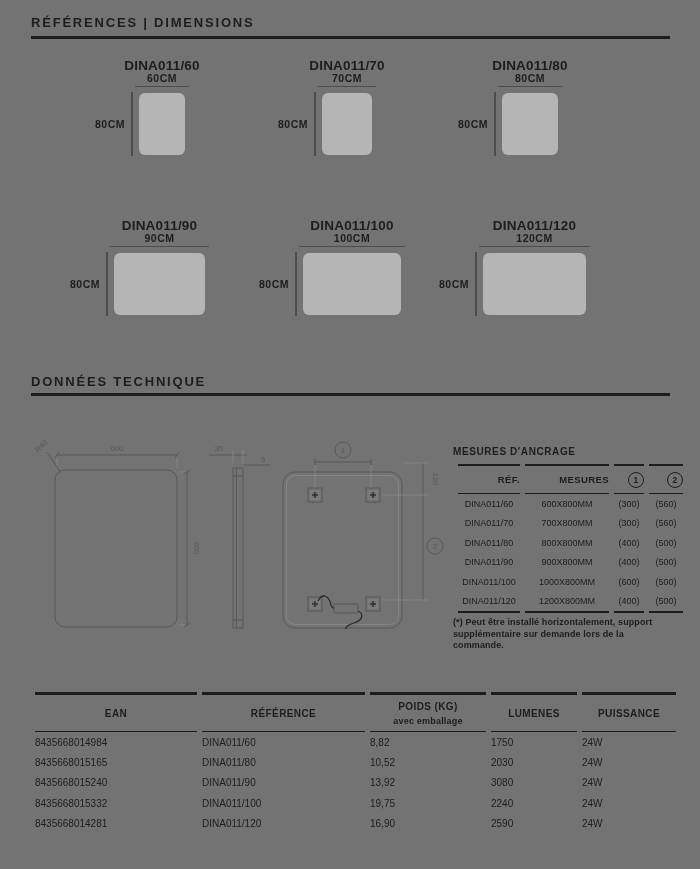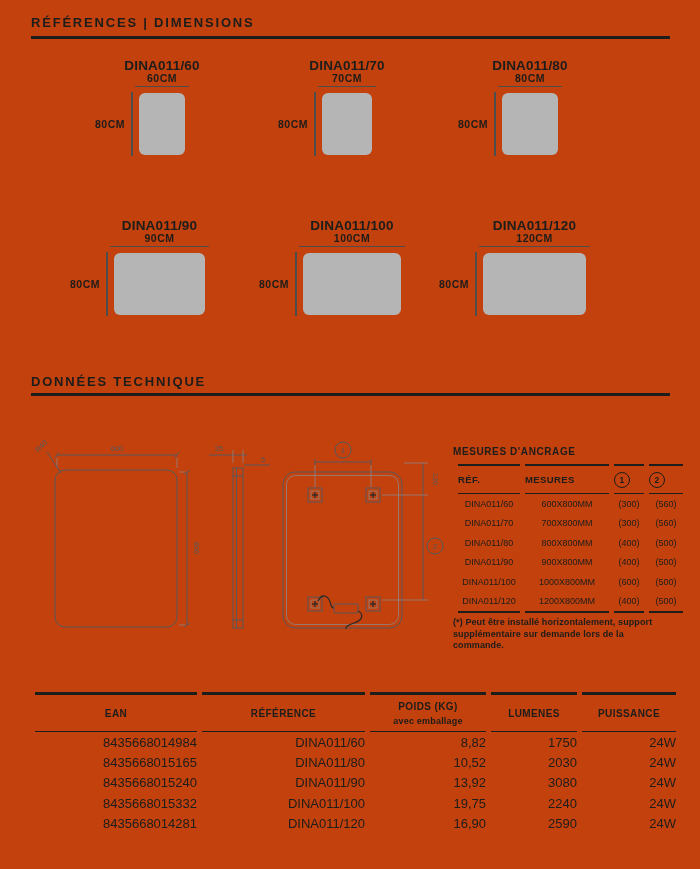--- a/index.html
+++ b/index.html
@@ -1,17 +1,17 @@
 <!DOCTYPE html>
 <html><head>
 <meta charset="utf-8">
 <style>
   html,body{margin:0;padding:0;background:#ffffff;}
   .page{
-    position:relative;width:700px;height:869px;background:#c2410c;overflow:hidden;
+    position:relative;width:700px;height:869px;background:#737373;overflow:hidden;
     font-family:"Liberation Sans","DejaVu Sans",sans-serif;color:#1d1d1b;
   }
   
   .sec-title{
     position:absolute;left:31px;width:640px;
     font-size:13px;font-weight:bold;letter-spacing:1.8px;color:#1d1d1b;
   }
   .sec-rule{position:absolute;left:31px;width:639px;height:3px;background:#1d1d1b;}
   
   .mcard{position:absolute;}
@@ -37,21 +37,21 @@
   .schema-svg .thin{stroke:#8a8b8d;stroke-width:.75;fill:none;}
   .schema-svg .dark{stroke:#2b2b2b;stroke-width:1.3;fill:none;}
   
   .anchor-box{position:absolute;left:453px;top:440px;width:220px;}
   .anchor-title{font-size:10px;font-weight:bold;letter-spacing:.6px;margin-top:6px;}
   table.anchor{
     margin-top:7px;border-collapse:separate;border-spacing:5px 0;width:220px;table-layout:fixed;
   }
   table.anchor th{
     border-top:2px solid #1d1d1b;border-bottom:1.5px solid #1d1d1b;
-    height:27px;font-size:9.5px;font-weight:bold;letter-spacing:.4px;text-align:left;vertical-align:middle;padding:0;
+    height:27px;font-size:9.5px;font-weight:bold;letter-spacing:.4px;text-align:right;vertical-align:middle;padding:0;
   }
   table.anchor td{height:19.5px;font-size:9px;text-align:center;vertical-align:middle;padding:0;white-space:nowrap;}
   table.anchor tr.last td{border-bottom:2px solid #1d1d1b;}
   .circ{
     display:inline-flex;align-items:center;justify-content:center;
     width:14px;height:14px;border:1.2px solid #1d1d1b;border-radius:50%;
     font-size:8.5px;font-weight:bold;
   }
   .footnote{
     position:absolute;left:453px;top:617px;width:217px;
@@ -60,21 +60,21 @@
   
   .tech-box{position:absolute;left:30px;top:683px;width:641px;}
   table.tech{
     margin-top:9px;border-collapse:separate;border-spacing:5px 0;width:641px;table-layout:fixed;
   }
   table.tech th{
     border-top:3px solid #1d1d1b;border-bottom:1.5px solid #1d1d1b;
     height:36px;font-size:10px;font-weight:bold;letter-spacing:.4px;text-align:center;vertical-align:middle;padding:0;
   }
   table.tech th .sub{display:block;font-size:9px;font-weight:bold;letter-spacing:.2px;margin-top:4px;}
-  table.tech td{height:20.4px;font-size:13px;text-align:right;vertical-align:middle;padding:0;white-space:nowrap;}
+  table.tech td{height:20.4px;font-size:10px;text-align:left;vertical-align:middle;padding:0;white-space:nowrap;}
 </style>
 </head>
 <body>
 
 <div class="page">
 
   <div class="sec-title" style="top:15px;">RÉFÉRENCES | DIMENSIONS</div>
   <div class="sec-rule" style="top:36px;"></div>
 
   <div class="mcard" style="left:139px;top:93px;width:46px;height:62px;">

